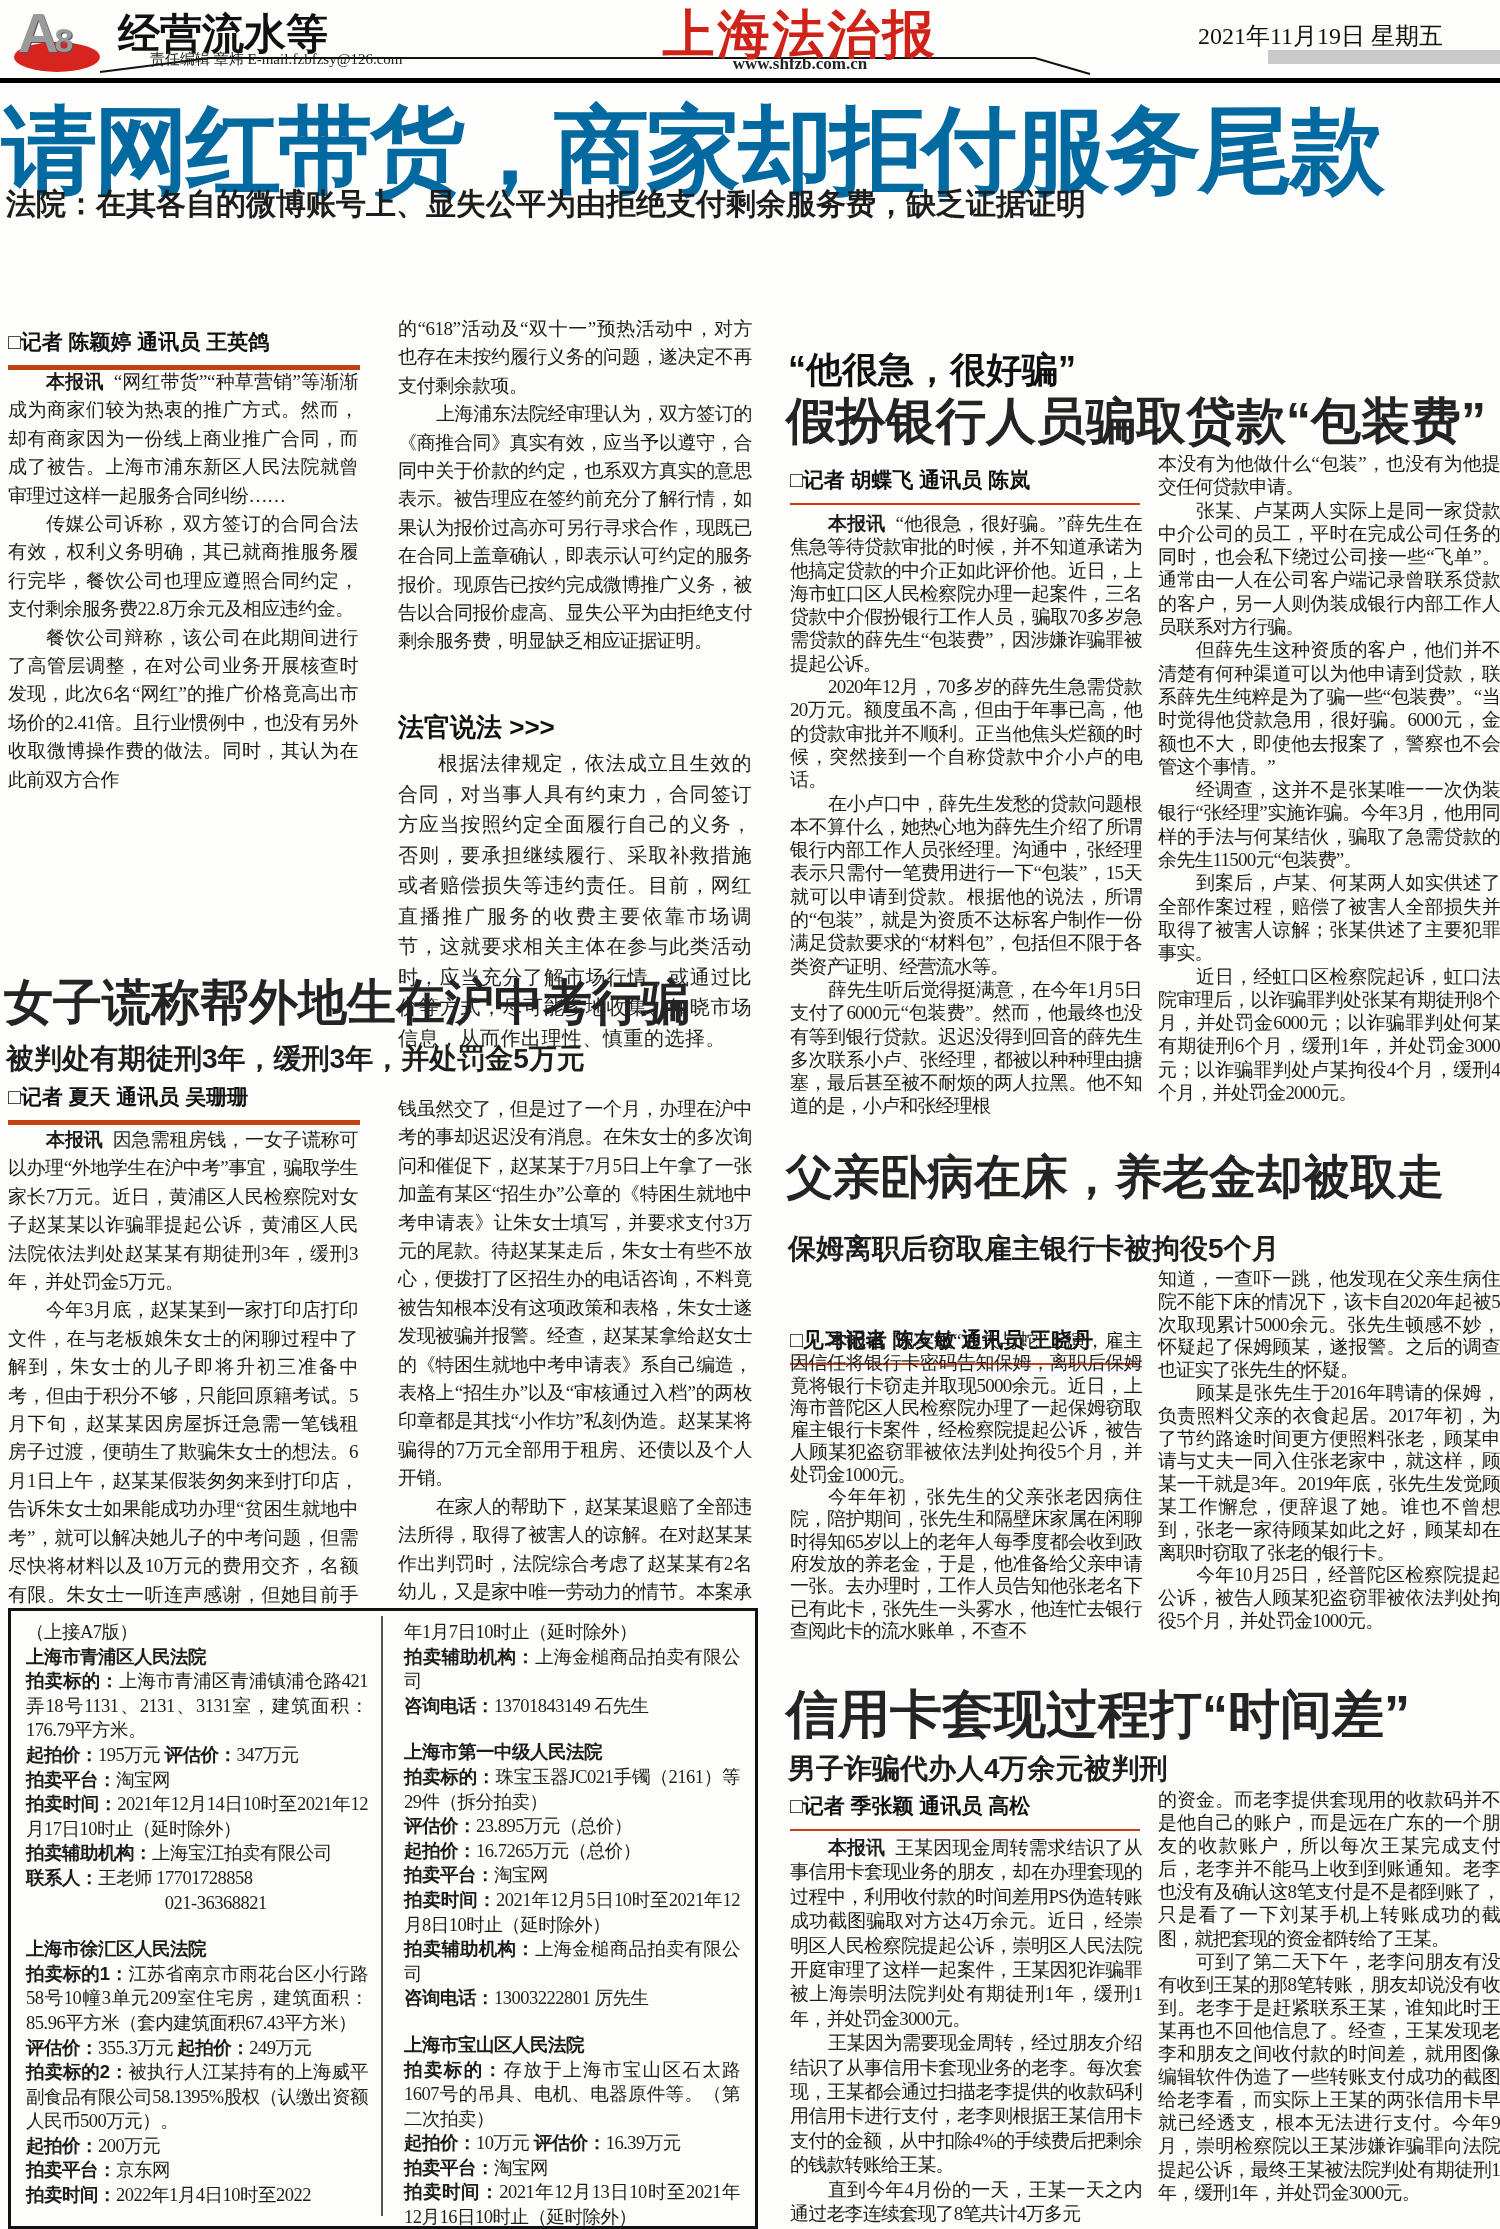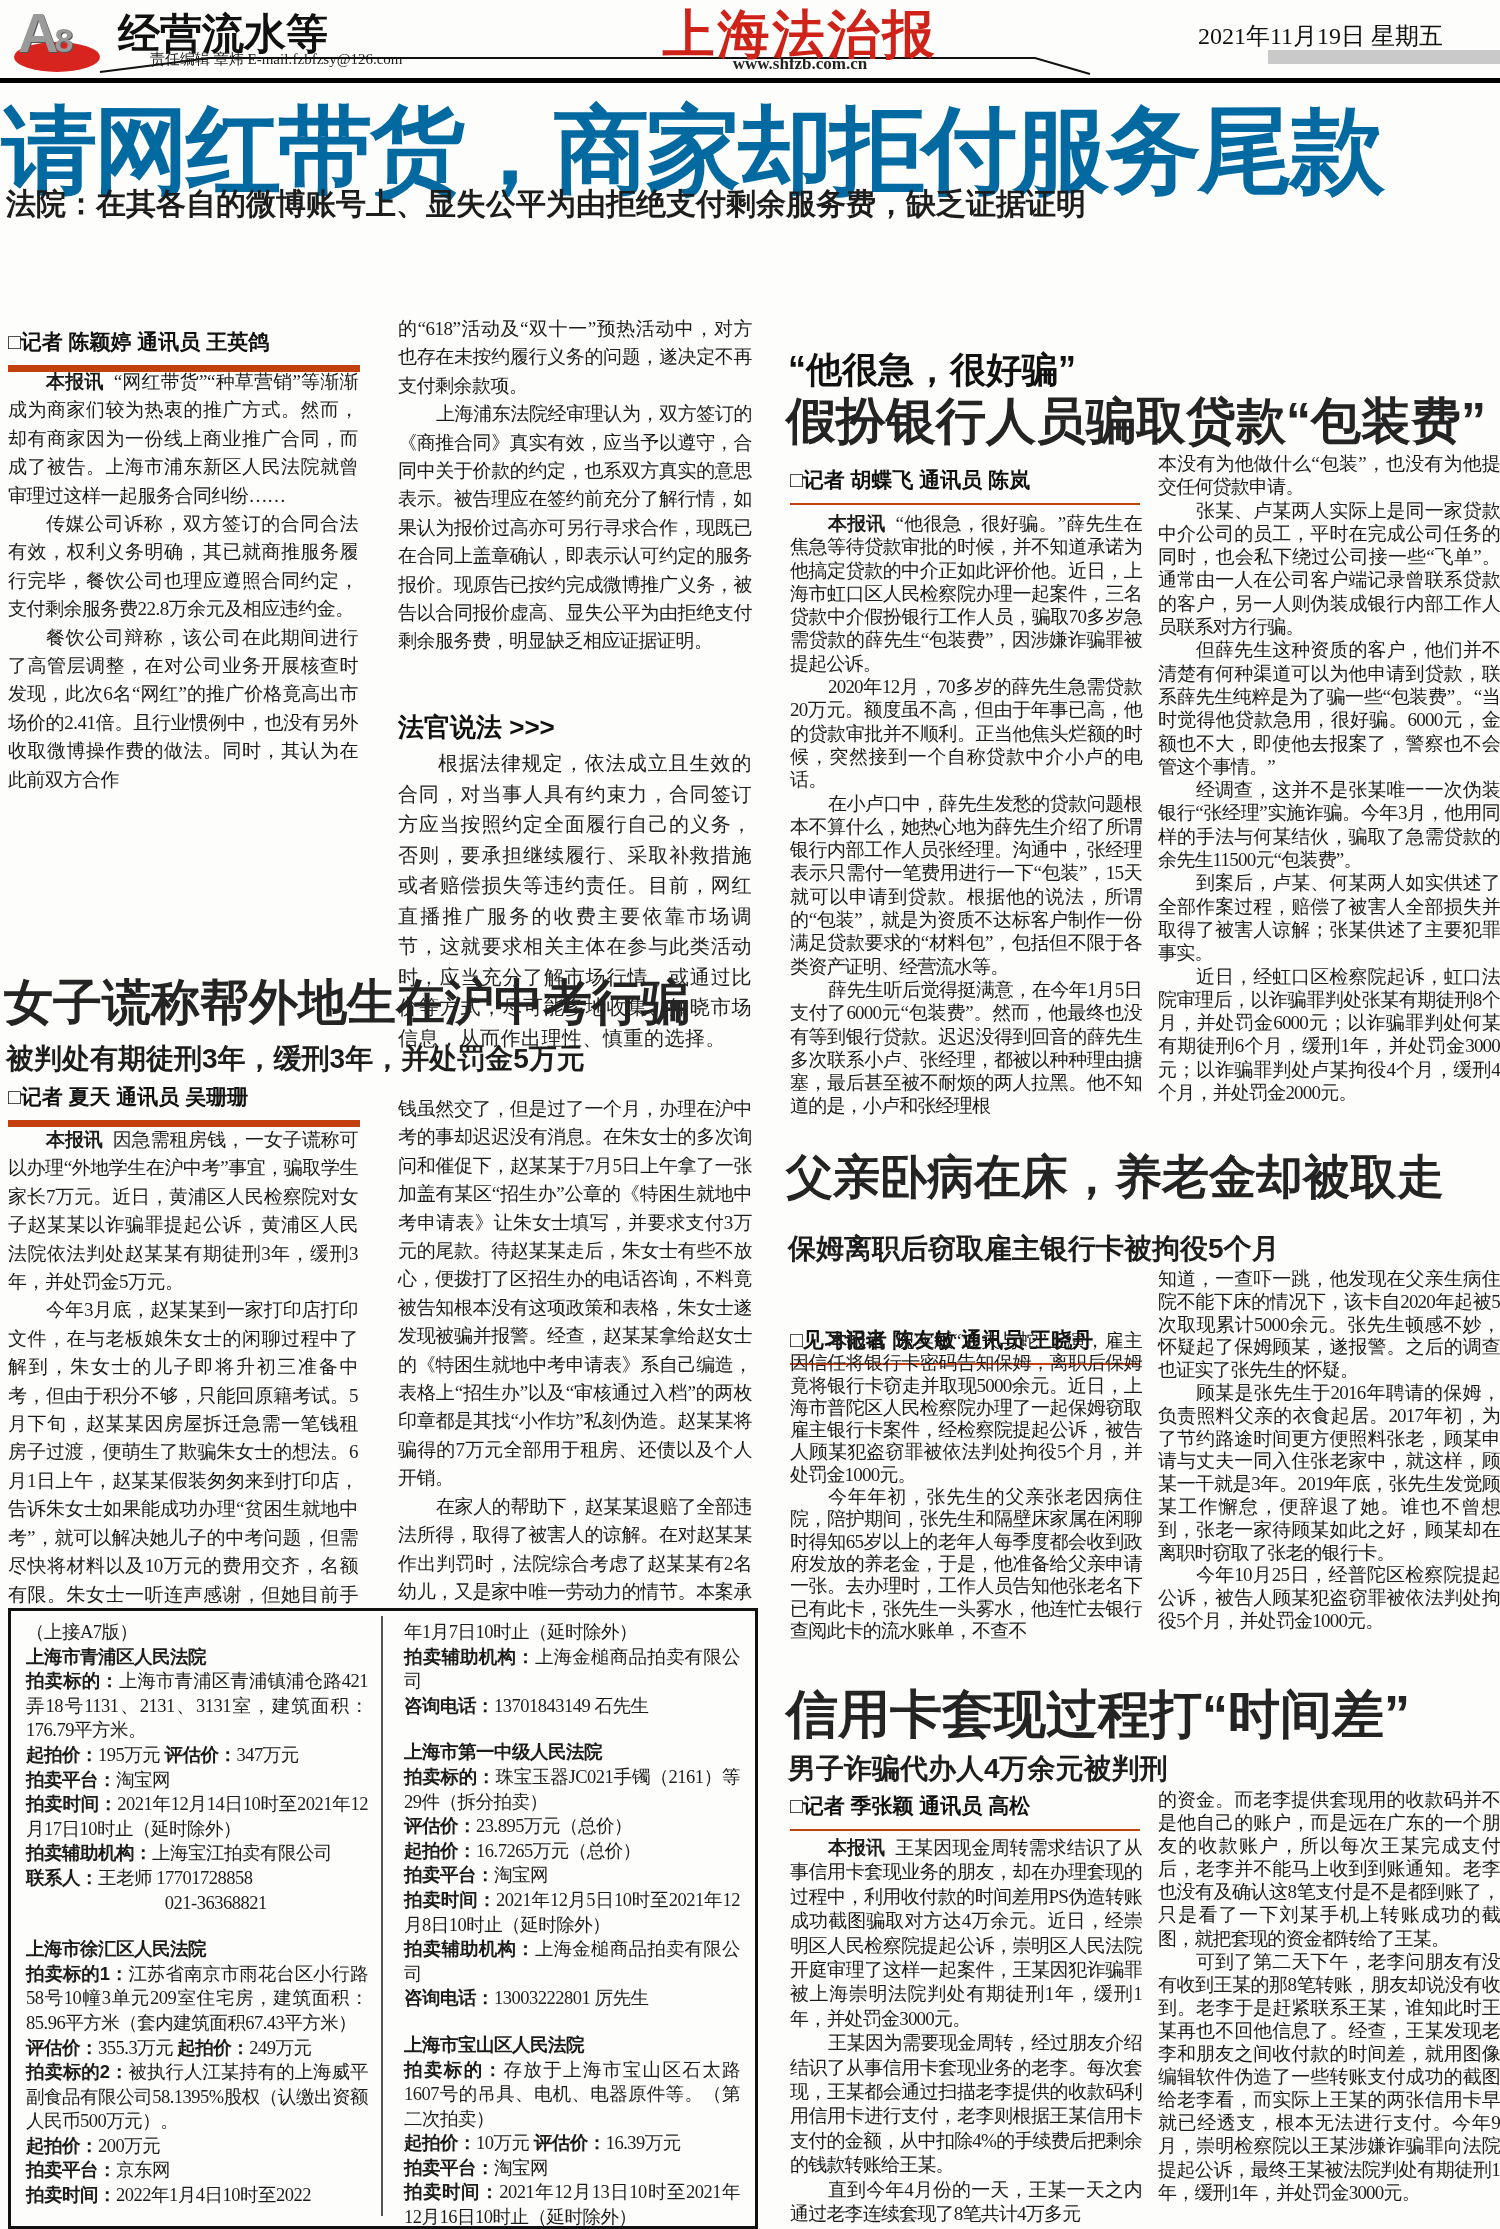--- a/index.html
+++ b/index.html
@@ -22,21 +22,21 @@
   #date-bar{left:1268px;top:50px;width:232px;height:14px;background:#c9c9c9;}
   #head-bracket{left:0;top:0;}
   #head-rule{left:0px;top:78px;width:1500px;height:5px;background:#000;}
   
   #lead-headline{left:2px;top:88px;width:1496px;font-family:"Liberation Sans",sans-serif;font-weight:900;
                  font-size:95px;letter-spacing:-3px;color:#0369a1;white-space:nowrap;}
   #lead-subhead{left:6px;top:184px;width:1490px;font-family:"Liberation Sans",sans-serif;font-weight:700;
                 font-size:30px;color:#1d1d1d;white-space:nowrap;}
   
   .byline{font-family:"Liberation Sans",sans-serif;font-weight:700;font-size:21px;color:#111;
-          border-bottom:7px solid #c2410c;padding-bottom:9px;}
+          border-bottom:5px solid #c2410c;padding-bottom:9px;}
   .para{margin:0;text-align:justify;text-indent:2em;}
   .para.cont{text-indent:0;}
   .lead-in{font-family:"Liberation Sans",sans-serif;font-weight:700;padding-right:10px;}
   .lcol{font-size:19px;line-height:28.4px;letter-spacing:-0.5px;}
   .rcol{font-size:19px;line-height:23.3px;letter-spacing:-0.8px;}
   .art-headline{font-family:"Liberation Sans",sans-serif;font-weight:900;color:#242424;white-space:nowrap;}
   .art-subhead{font-family:"Liberation Sans",sans-serif;font-weight:700;color:#1d1d1d;font-size:28px;white-space:nowrap;}
   .kicker{font-family:"Liberation Sans",sans-serif;font-weight:700;font-size:36px;color:#111;}
   #judge-label{font-family:"Liberation Sans",sans-serif;font-weight:900;font-size:26px;color:#111;}
   #judge-text{font-family:"DejaVu Serif",serif;font-size:20px;line-height:30.5px;letter-spacing:0.5px;

